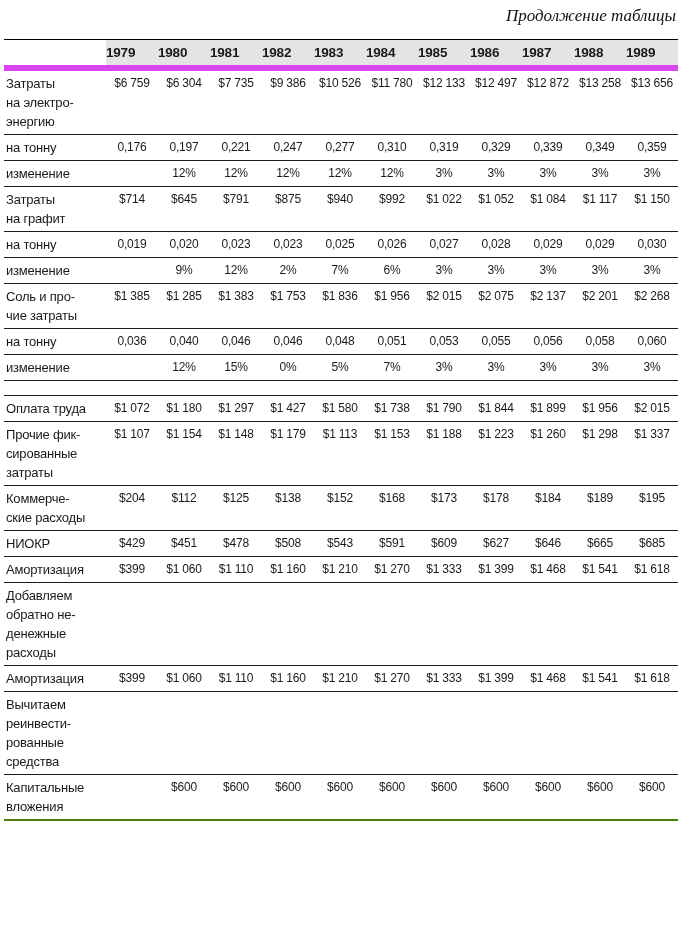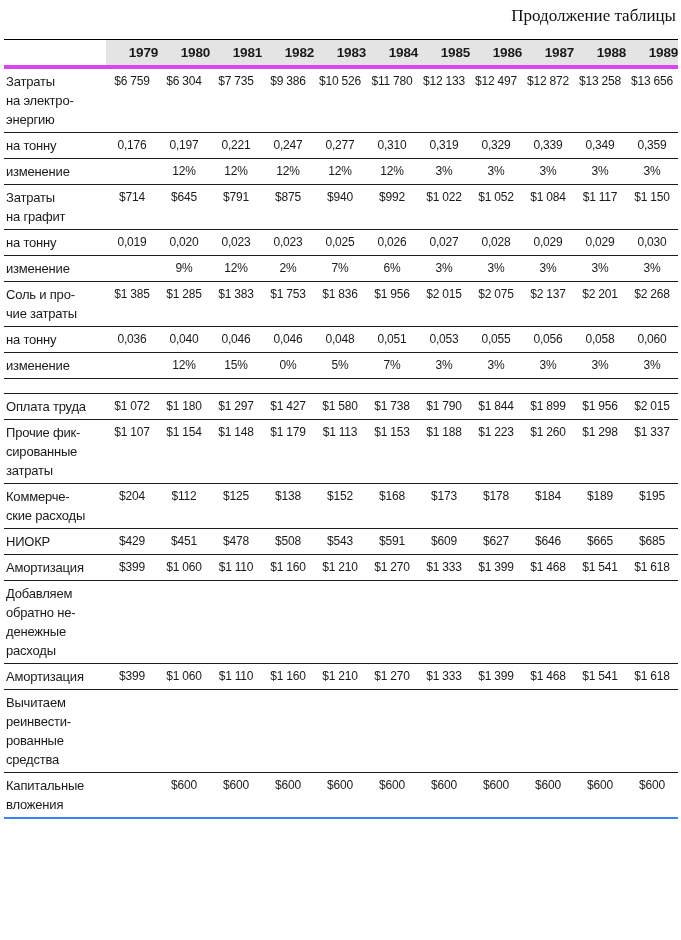--- a/index.html
+++ b/index.html
@@ -13,43 +13,44 @@
     height: 940px;
     background: #ffffff;
     color: #1a1a1a;
     font-family: "Liberation Sans", sans-serif;
     overflow: hidden;
     box-sizing: border-box;
     padding: 6px 3px 0 4px;
   }
   .title {
     font-family: "Liberation Serif", serif;
+    font-style: italic;
     font-size: 17px;
     text-align: right;
     padding-right: 2px;
     margin-bottom: 13px;
     color: #111;
   }
   table.fin {
     border-collapse: collapse;
     table-layout: fixed;
     width: 674px;
     letter-spacing: -0.2px;
   }
   table.fin col.c-label { width: 102px; }
   table.fin th, table.fin td {
     vertical-align: top;
     padding: 3px 0;
   }
   thead th {
     border-top: 1px solid #000;
-    border-bottom: 4px solid #d946ef;
+    border-bottom: 6px solid #d946ef;
     font-size: 13.5px;
     font-weight: bold;
-    text-align: right;
+    text-align: left;
     line-height: 19px;
     padding: 5px 0;
   }
   thead th.year-h { background: #e4e4e4; }
   thead th.corner-h { background: #ffffff; }
   tbody td {
     border-bottom: 1px solid #1c1c1c;
     font-size: 12px;
     line-height: 19px;
   }
@@ -63,21 +64,21 @@
   }
   tbody td.val {
     text-align: center;
     white-space: nowrap;
   }
   tbody tr.spacer td {
     height: 14px;
     padding: 0;
   }
   tbody tr:last-child td {
-    border-bottom: 2px solid #3b82f6;
+    border-bottom: 2px solid #4d7c0f;
   }
 </style>
 </head>
 <body>
 
 <div class="page">
   <div class="title">Продолжение таблицы</div>
 
   <table class="fin">
     <colgroup>

